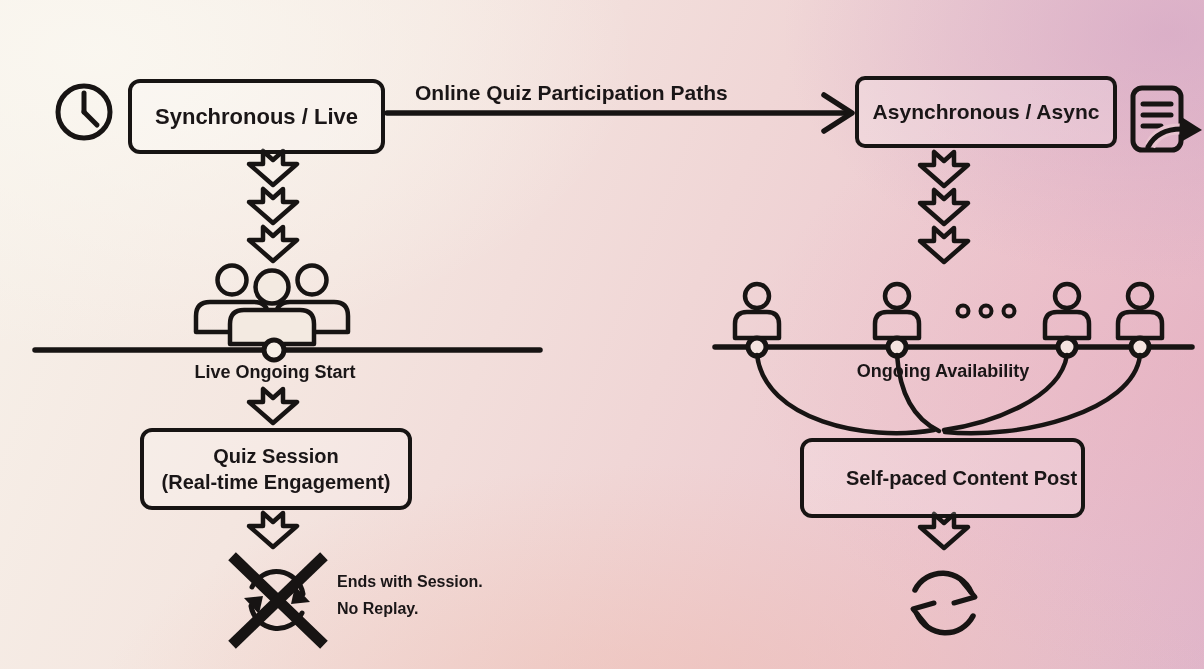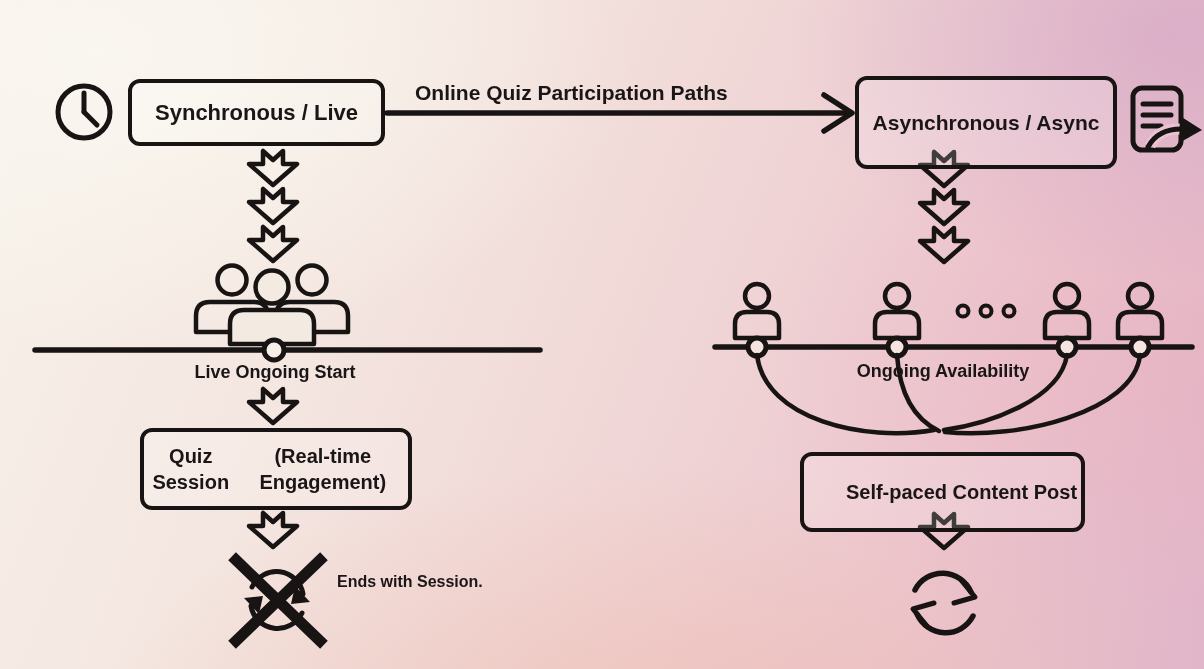--- a/index.html
+++ b/index.html
@@ -19,24 +19,24 @@
   .box{
     position:absolute;
     border:4px solid #171413;
     border-radius:12px;
     background:rgba(255,255,255,0.18);
     display:flex;align-items:center;justify-content:center;
     text-align:center;
     font-weight:bold;
     box-sizing:border-box;
   }
-  #box-sync{left:128px;top:79px;width:257px;height:67px;font-size:22px;}
-  #box-async{left:855px;top:76px;width:262px;height:93px;font-size:21px;}
-  #box-quiz{left:140px;top:428px;width:272px;height:82px;font-size:20px;line-height:26px;}
-  #box-selfpaced{left:800px;top:452px;width:285px;height:80px;font-size:20px;padding-left:38px;}
+  #box-sync{left:128px;top:79px;width:257px;height:75px;font-size:22px;}
+  #box-async{left:855px;top:76px;width:262px;height:72px;font-size:21px;border-radius:10px;}
+  #box-quiz{left:140px;top:428px;width:272px;height:82px;font-size:20px;line-height:26px;flex-direction:column;}
+  #box-selfpaced{left:800px;top:438px;width:285px;height:80px;font-size:20px;padding-left:38px;}
   .lbl{position:absolute;font-weight:bold;}
   #title{left:415px;top:81px;width:380px;text-align:left;font-size:21px;}
   #lbl-live{left:173px;top:362px;width:204px;text-align:center;font-size:18px;}
   #lbl-ongoing{left:841px;top:361px;width:204px;text-align:center;font-size:18px;}
   #note-left{left:337px;top:568px;font-size:16px;line-height:27px;}
   #note-right{left:995px;top:568px;font-size:19px;line-height:27px;}
   svg{position:absolute;left:0;top:0;}
 </style>
 </head>
 <body>
@@ -165,16 +165,17 @@
   </div>
 
   <div class="lbl" id="title">Online Quiz Participation Paths</div>
 
   <div class="lbl" id="lbl-live">Live Ongoing Start</div>
 
   <div class="lbl" id="lbl-ongoing">Ongoing Availability</div>
 
   <div class="lbl" id="note-left">
     <div>Ends with Session.</div>
+    <div>No Replay.</div>
   </div>
 
 
 </div>
 
 </body></html>

